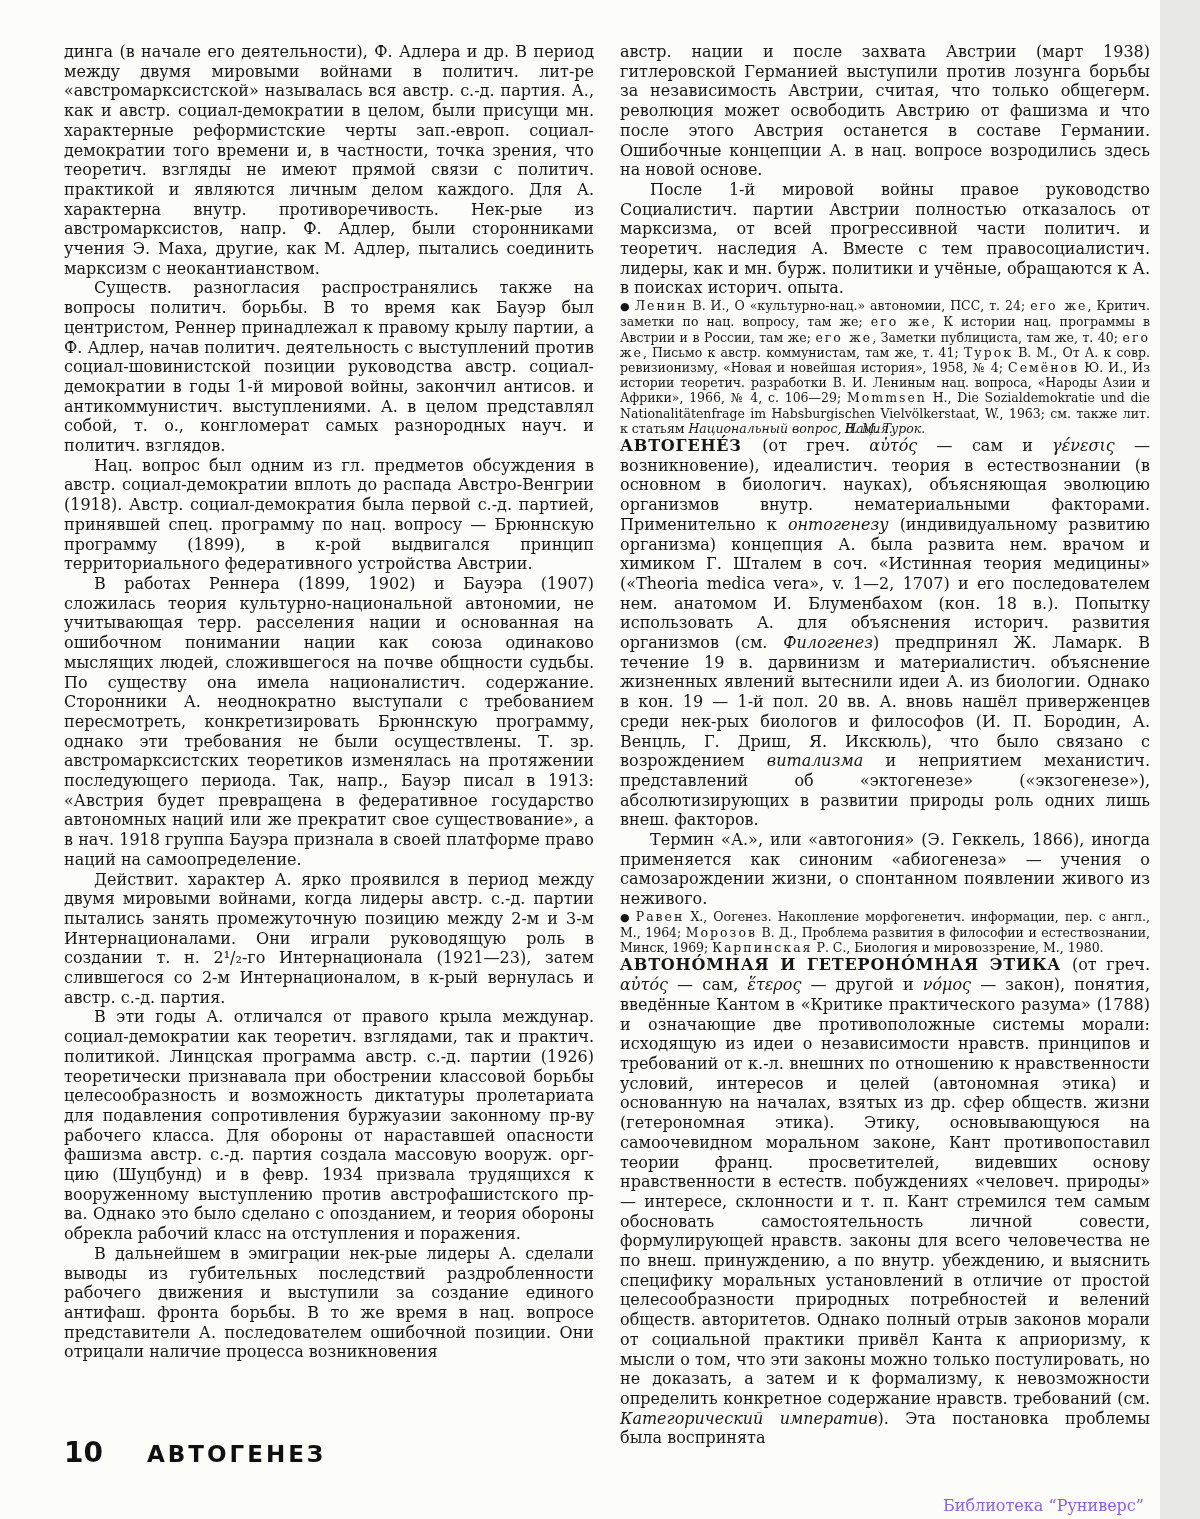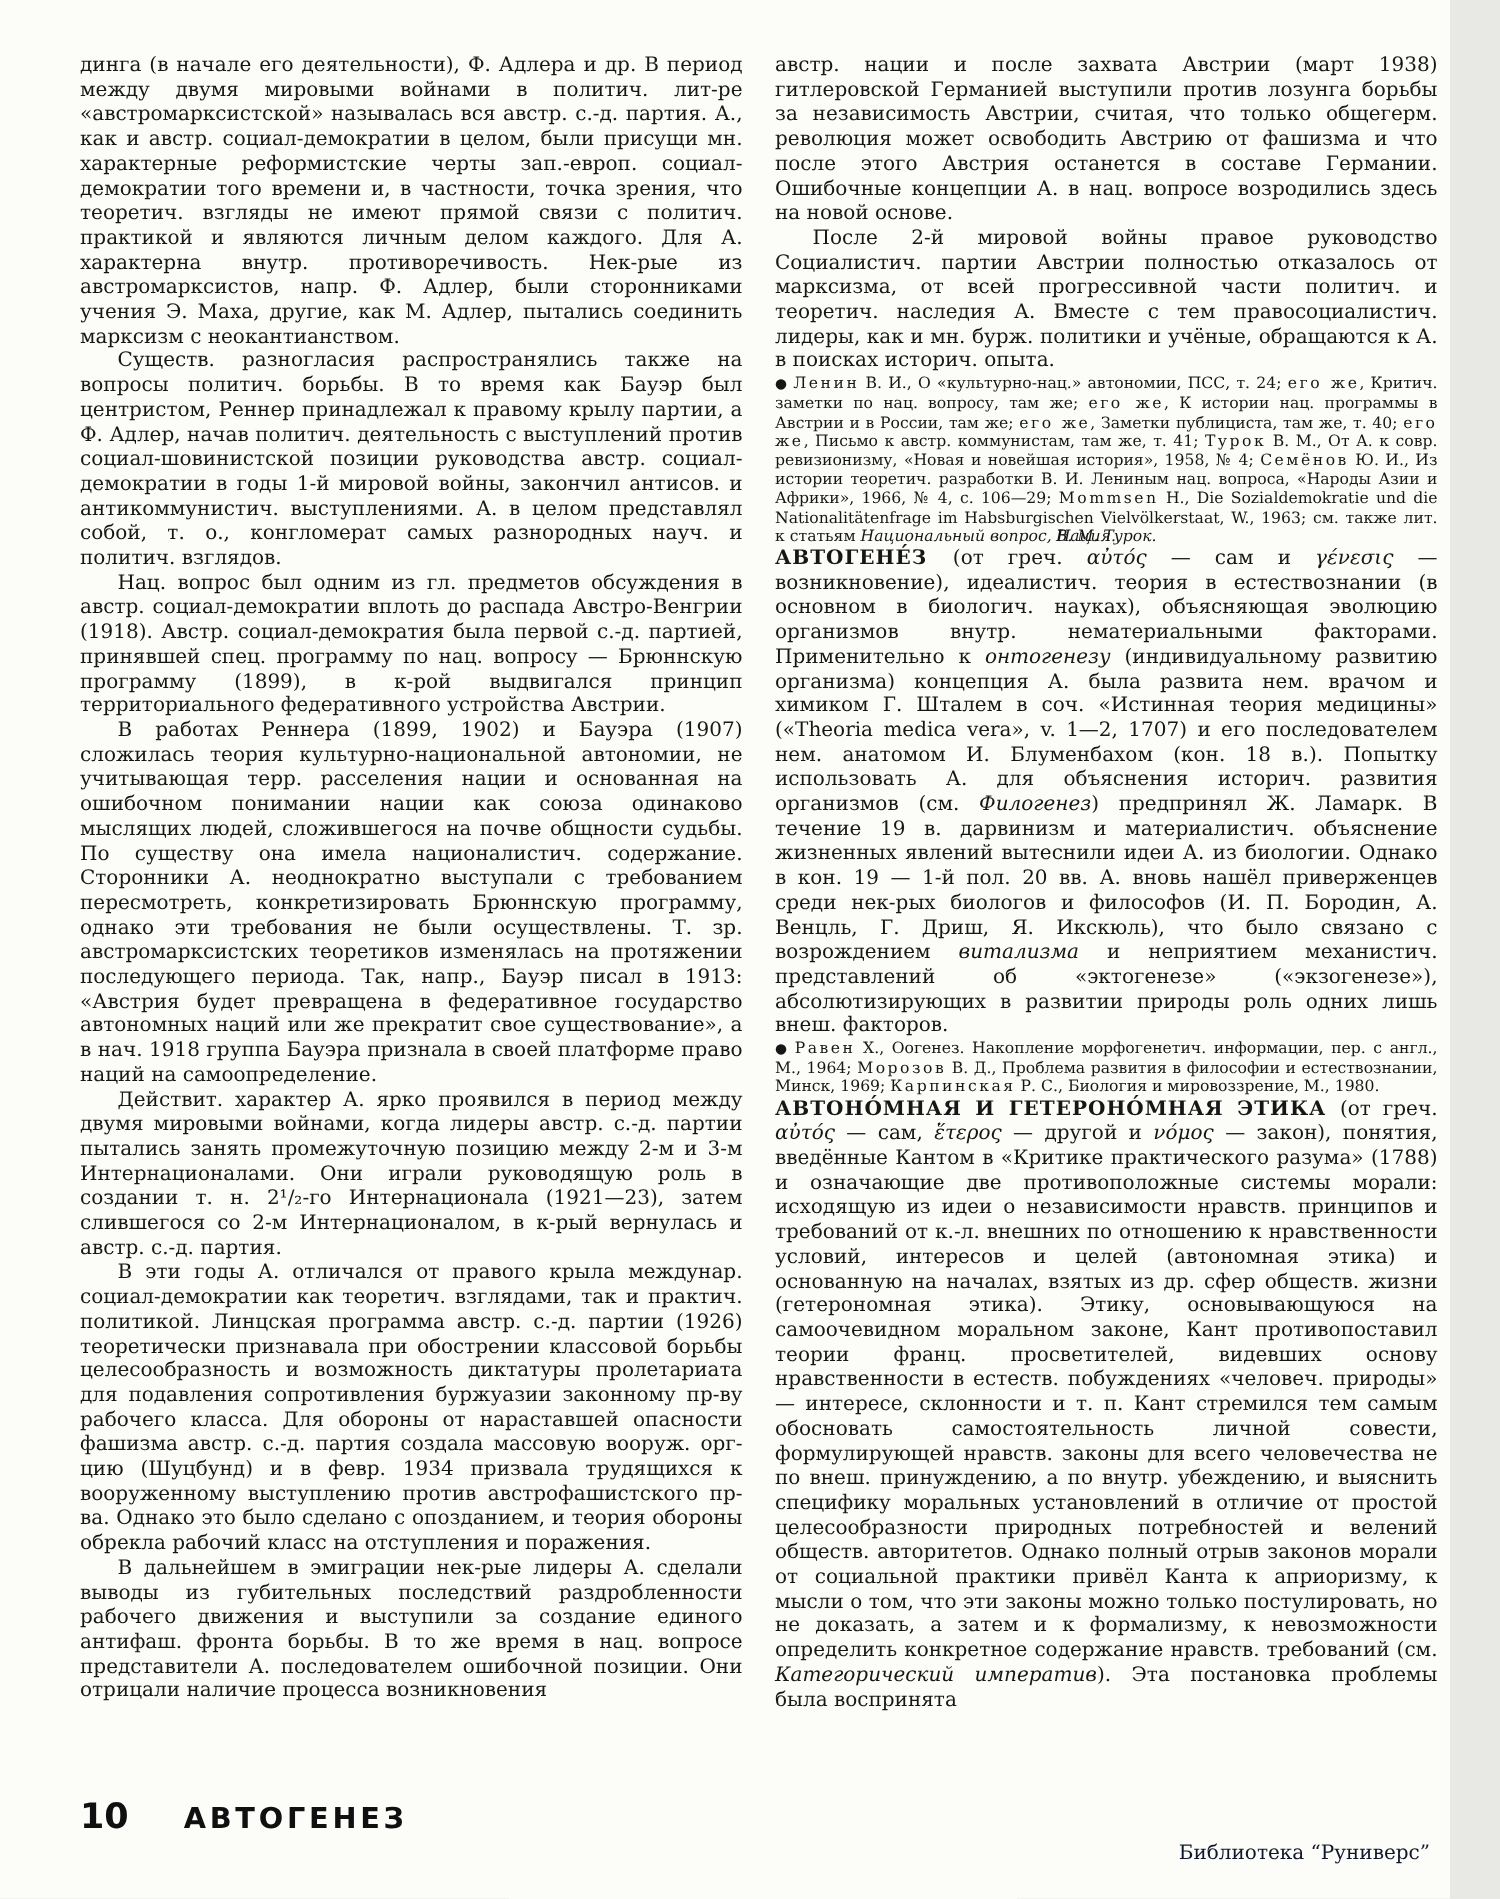--- a/index.html
+++ b/index.html
@@ -50,23 +50,24 @@
       <div class="para continuation"><span class="">динга (в начале его деятельности), Ф. Адлера и др. В период между двумя мировыми войнами в политич. лит-ре «австромарксистской» называлась вся австр. с.-д. партия. А., как и австр. социал-демократии в целом, были присущи мн. характерные реформистские черты зап.-европ. социал-демократии того времени и, в частности, точка зрения, что теоретич. взгляды не имеют прямой связи с политич. практикой и являются личным делом каждого. Для А. характерна внутр. противоречивость. Нек-рые из австромарксистов, напр. Ф. Адлер, были сторонниками учения Э. Маха, другие, как М. Адлер, пытались соединить марксизм с неокантианством.</span></div>
       <div class="para body"><span class="">Существ. разногласия распространялись также на вопросы политич. борьбы. В то время как Бауэр был центристом, Реннер принадлежал к правому крылу партии, а Ф. Адлер, начав политич. деятельность с выступлений против социал-шовинистской позиции руководства австр. социал-демократии в годы 1-й мировой войны, закончил антисов. и антикоммунистич. выступлениями. А. в целом представлял собой, т. о., конгломерат самых разнородных науч. и политич. взглядов.</span></div>
       <div class="para body"><span class="">Нац. вопрос был одним из гл. предметов обсуждения в австр. социал-демократии вплоть до распада Австро-Венгрии (1918). Австр. социал-демократия была первой с.-д. партией, принявшей спец. программу по нац. вопросу — Брюннскую программу (1899), в к-рой выдвигался принцип территориального федеративного устройства Австрии.</span></div>
       <div class="para body"><span class="">В работах Реннера (1899, 1902) и Бауэра (1907) сложилась теория культурно-национальной автономии, не учитывающая терр. расселения нации и основанная на ошибочном понимании нации как союза одинаково мыслящих людей, сложившегося на почве общности судьбы. По существу она имела националистич. содержание. Сторонники А. неоднократно выступали с требованием пересмотреть, конкретизировать Брюннскую программу, однако эти требования не были осуществлены. Т. зр. австромарксистских теоретиков изменялась на протяжении последующего периода. Так, напр., Бауэр писал в 1913: «Австрия будет превращена в федеративное государство автономных наций или же прекратит свое существование», а в нач. 1918 группа Бауэра признала в своей платформе право наций на самоопределение.</span></div>
       <div class="para body"><span class="">Действит. характер А. ярко проявился в период между двумя мировыми войнами, когда лидеры австр. с.-д. партии пытались занять промежуточную позицию между 2-м и 3-м Интернационалами. Они играли руководящую роль в создании т. н. 2¹/₂-го Интернационала (1921—23), затем слившегося со 2-м Интернационалом, в к-рый вернулась и австр. с.-д. партия.</span></div>
       <div class="para body"><span class="">В эти годы А. отличался от правого крыла междунар. социал-демократии как теоретич. взглядами, так и практич. политикой. Линцская программа австр. с.-д. партии (1926) теоретически признавала при обострении классовой борьбы целесообразность и возможность диктатуры пролетариата для подавления сопротивления буржуазии законному пр-ву рабочего класса. Для обороны от нараставшей опасности фашизма австр. с.-д. партия создала массовую вооруж. орг-цию (Шуцбунд) и в февр. 1934 призвала трудящихся к вооруженному выступлению против австрофашистского пр-ва. Однако это было сделано с опозданием, и теория обороны обрекла рабочий класс на отступления и поражения.</span></div>
       <div class="para body"><span class="">В дальнейшем в эмиграции нек-рые лидеры А. сделали выводы из губительных последствий раздробленности рабочего движения и выступили за создание единого антифаш. фронта борьбы. В то же время в нац. вопросе представители А. последователем ошибочной позиции. Они отрицали наличие процесса возникновения</span></div>
     </div>
   <div class="col col-right">
       <div class="para continuation"><span class="">австр. нации и после захвата Австрии (март 1938) гитлеровской Германией выступили против лозунга борьбы за независимость Австрии, считая, что только общегерм. революция может освободить Австрию от фашизма и что после этого Австрия останется в составе Германии. Ошибочные концепции А. в нац. вопросе возродились здесь на новой основе.</span></div>
-      <div class="para body"><span class="">После 2-й мировой войны правое руководство Социалистич. партии Австрии полностью отказалось от марксизма, от всей прогрессивной части политич. и теоретич. наследия А. Вместе с тем правосоциалистич. лидеры, как и мн. бурж. политики и учёные, обращаются к А. в поисках историч. опыта.</span></div>
+      <div class="para body"><span class="">После 1-й мировой войны правое руководство Социалистич. партии Австрии полностью отказалось от марксизма, от всей прогрессивной части политич. и теоретич. наследия А. Вместе с тем правосоциалистич. лидеры, как и мн. бурж. политики и учёные, обращаются к А. в поисках историч. опыта.</span></div>
       <div class="para bib"><span class="bullet">●</span><span class="sp">Ленин</span><span class=""> В. И., О «культурно-нац.» автономии, ПСС, т. 24; </span><span class="sp">его же</span><span class="">, Критич. заметки по нац. вопросу, там же; </span><span class="sp">его же</span><span class="">, К истории нац. программы в Австрии и в России, там же; </span><span class="sp">его же</span><span class="">, Заметки публициста, там же, т. 40; </span><span class="sp">его же</span><span class="">, Письмо к австр. коммунистам, там же, т. 41; </span><span class="sp">Турок</span><span class=""> В. М., От А. к совр. ревизионизму, «Новая и новейшая история», 1958, № 4; </span><span class="sp">Семёнов</span><span class=""> Ю. И., Из истории теоретич. разработки В. И. Лениным нац. вопроса, «Народы Азии и Африки», 1966, № 4, с. 106—29; </span><span class="sp">Mommsen</span><span class=""> H., Die Sozialdemokratie und die Nationalitätenfrage im Habsburgischen Vielvölkerstaat, W., 1963; см. также лит. к статьям </span><span class="i">Национальный вопрос, Нация.</span><span class="sig">В. М. Турок.</span></div>
       <div class="para entry"><span class="h">АВТОГЕНЕ́З </span><span class="">(от греч. </span><span class="i">αὐτός</span><span class=""> — сам и </span><span class="i">γένεσις</span><span class=""> — возникновение), идеалистич. теория в естествознании (в основном в биологич. науках), объясняющая эволюцию организмов внутр. нематериальными факторами. Применительно к </span><span class="i">онтогенезу</span><span class=""> (индивидуальному развитию организма) концепция А. была развита нем. врачом и химиком Г. Шталем в соч. «Истинная теория медицины» («Theoria medica vera», v. 1—2, 1707) и его последователем нем. анатомом И. Блуменбахом (кон. 18 в.). Попытку использовать А. для объяснения историч. развития организмов (см. </span><span class="i">Филогенез</span><span class="">) предпринял Ж. Ламарк. В течение 19 в. дарвинизм и материалистич. объяснение жизненных явлений вытеснили идеи А. из биологии. Однако в кон. 19 — 1-й пол. 20 вв. А. вновь нашёл приверженцев среди нек-рых биологов и философов (И. П. Бородин, А. Венцль, Г. Дриш, Я. Икскюль), что было связано с возрождением </span><span class="i">витализма</span><span class=""> и неприятием механистич. представлений об «эктогенезе» («экзогенезе»), абсолютизирующих в развитии природы роль одних лишь внеш. факторов.</span></div>
+      <div class="para body"><span class="">Термин «А.», или «автогония» (Э. Геккель, 1866), иногда применяется как синоним «абиогенеза» — учения о самозарождении жизни, о спонтанном появлении живого из неживого.</span></div>
       <div class="para bib"><span class="bullet">●</span><span class="sp">Равен</span><span class=""> Х., Оогенез. Накопление морфогенетич. информации, пер. с англ., М., 1964; </span><span class="sp">Морозов</span><span class=""> В. Д., Проблема развития в философии и естествознании, Минск, 1969; </span><span class="sp">Карпинская</span><span class=""> Р. С., Биология и мировоззрение, М., 1980.</span></div>
       <div class="para entry"><span class="h">АВТОНО́МНАЯ И ГЕТЕРОНО́МНАЯ ЭТИКА </span><span class="">(от греч. </span><span class="i">αὐτός</span><span class=""> — сам, </span><span class="i">ἕτερος</span><span class=""> — другой и </span><span class="i">νόμος</span><span class=""> — закон), понятия, введённые Кантом в «Критике практического разума» (1788) и означающие две противоположные системы морали: исходящую из идеи о независимости нравств. принципов и требований от к.-л. внешних по отношению к нравственности условий, интересов и целей (автономная этика) и основанную на началах, взятых из др. сфер обществ. жизни (гетерономная этика). Этику, основывающуюся на самоочевидном моральном законе, Кант противопоставил теории франц. просветителей, видевших основу нравственности в естеств. побуждениях «человеч. природы» — интересе, склонности и т. п. Кант стремился тем самым обосновать самостоятельность личной совести, формулирующей нравств. законы для всего человечества не по внеш. принуждению, а по внутр. убеждению, и выяснить специфику моральных установлений в отличие от простой целесообразности природных потребностей и велений обществ. авторитетов. Однако полный отрыв законов морали от социальной практики привёл Канта к априоризму, к мысли о том, что эти законы можно только постулировать, но не доказать, а затем и к формализму, к невозможности определить конкретное содержание нравств. требований (см. </span><span class="i">Категорический императив</span><span class="">). Эта постановка проблемы была воспринята</span></div>
     </div>
   <div class="footer">
     <span class="pagenum">10</span><span class="runtitle">АВТОГЕНЕЗ</span>
   </div>
-  <div class="watermark" style="color: #0f172a;">Библиотека “Руниверс”</div>
+  <div class="watermark" style="color: #8b5cf6; margin-top: 24px;">Библиотека “Руниверс”</div>
 </div>
 
 </body></html>

